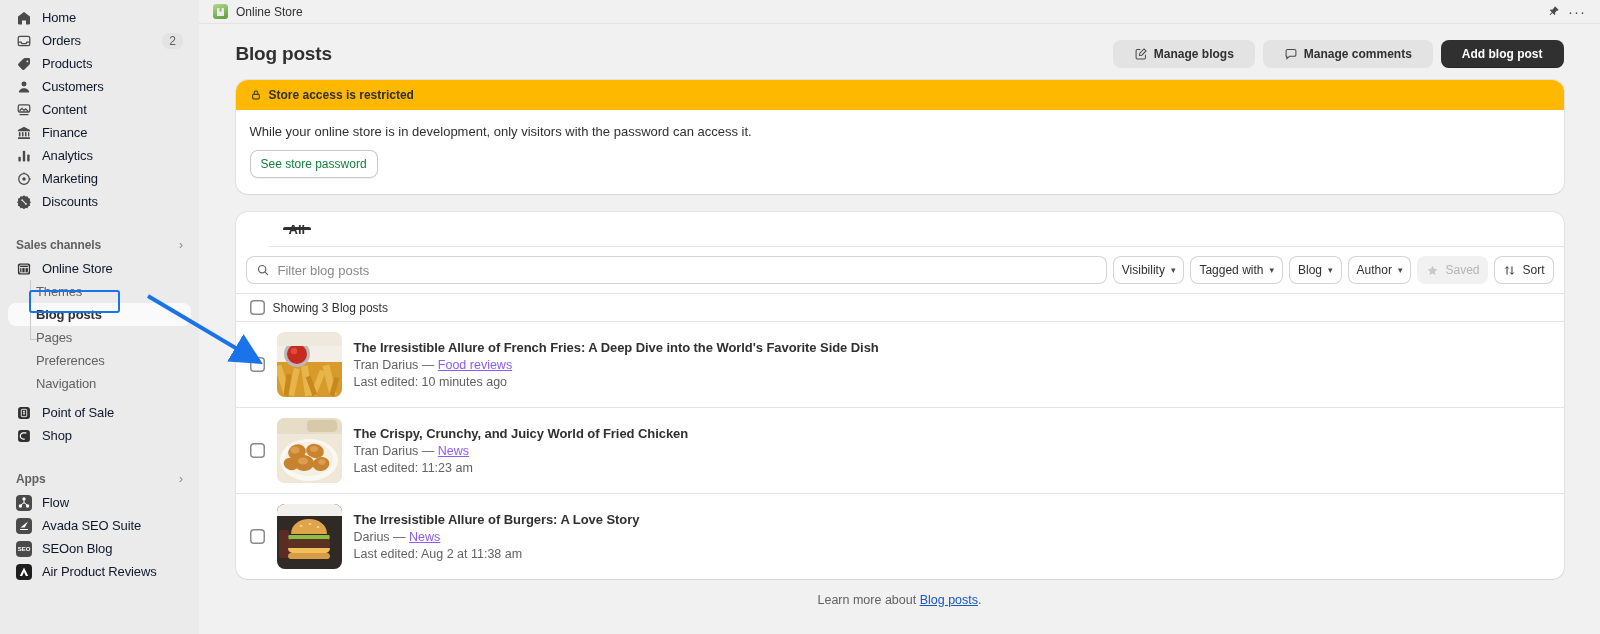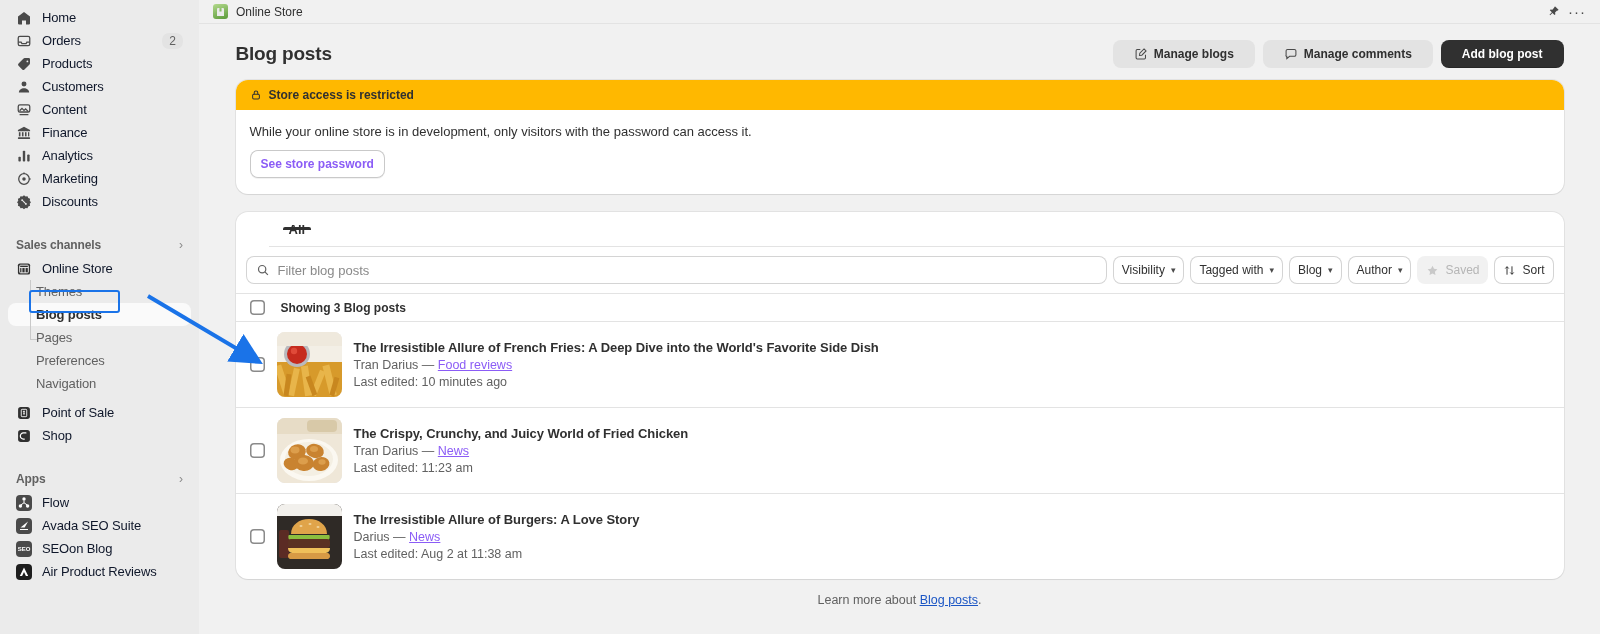--- a/index.html
+++ b/index.html
@@ -129,23 +129,23 @@
   .banner-head {
     background: #ffb800; height: 30px;
     display: flex; align-items: center; gap: 7px;
     padding: 0 14px;
     font-size: 12px; font-weight: 700; color: #303030;
   }
   .banner-body { padding: 14px 14px 16px 14px; }
   .banner-text { font-size: 13px; color: #303030; margin-bottom: 11px; }
   .btn-outline {
     display: inline-flex; align-items: center; height: 28px; padding: 0 11px;
-    border-radius: 8px; background: #fff; color: #8b5cf6;
+    border-radius: 8px; background: #fff; color: #15803d;
     box-shadow: inset 0 0 0 1px #c9c9c9, 0 1px 0 rgba(0,0,0,.05);
-    font-size: 12px; font-weight: 700; cursor: pointer;
+    font-size: 12px; font-weight: 400; cursor: pointer;
     font-family: "Liberation Sans", sans-serif; border: none;
   }
 
   
   .card {
     background: #fff; border-radius: 12px;
     box-shadow: 0 0 0 1px rgba(0,0,0,.06), 0 1px 1px rgba(0,0,0,.06);
     overflow: hidden;
   }
   .tabs { display: flex; align-items: stretch; height: 35px; padding: 16px 8px; border-bottom: 1px solid #e3e3e3; margin-left: 33px; }
@@ -176,24 +176,24 @@
     display: inline-flex; align-items: center; gap: 6px;
     height: 28px; padding: 0 9px; border-radius: 8px;
     background: #fff; box-shadow: inset 0 0 0 1px #d4d4d4;
     font-size: 12px; color: #303030; cursor: pointer; white-space: nowrap;
     font-family: "Liberation Sans", sans-serif; border: none;
   }
   .chip .chev { font-size: 9px; color: #4a4a4a; }
   .chip.saved { background: #f1f1f1; box-shadow: none; color: #b5b5b5; }
 
   .list-head {
-    display: flex; align-items: center; gap: 16px;
+    display: flex; align-items: center; gap: 8px;
     height: 28px; padding: 0 14px;
     border-top: 1px solid #e3e3e3;
-    font-size: 12px; color: #303030; font-weight: bold;
+    font-size: 12px; color: #303030;
   }
   .cb {
     width: 15px; height: 15px; border-radius: 4px; flex: 0 0 15px;
     background: #fff; box-shadow: inset 0 0 0 1.5px #8a8a8a;
     cursor: pointer;
   }
   .row {
     display: flex; align-items: center; gap: 12px;
     padding: 10px 14px;
     border-top: 1px solid #e3e3e3;

